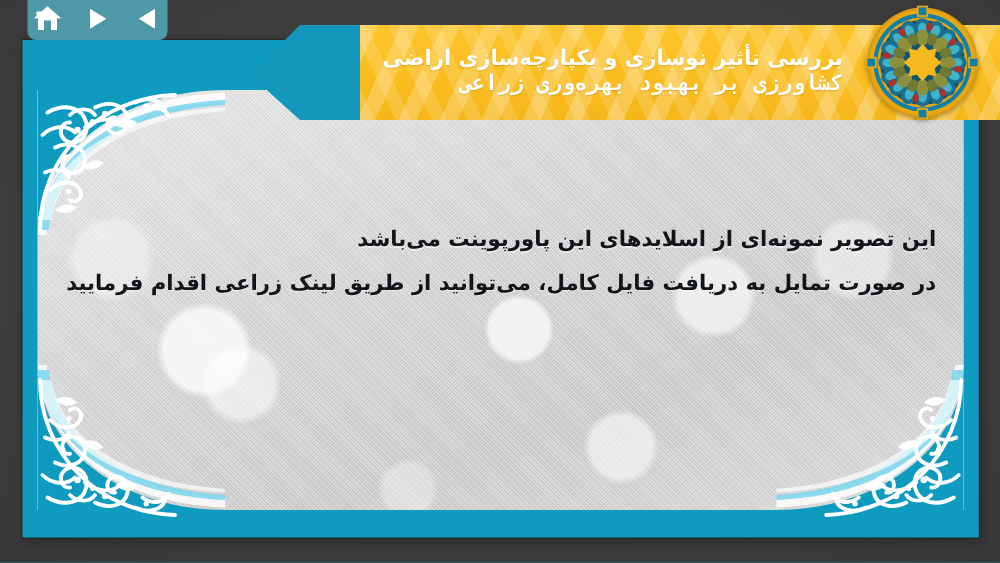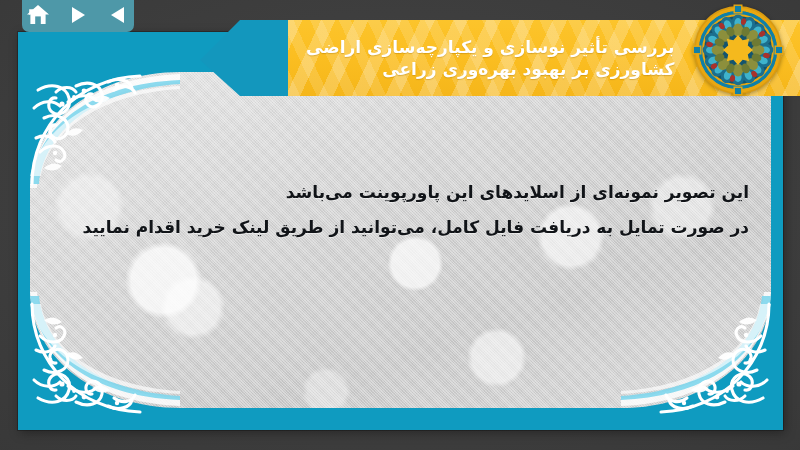--- a/index.html
+++ b/index.html
@@ -93,21 +93,21 @@
   .banner-title{
     color:#ffffff;
     font-size:17px;
     line-height:1.32;
     text-align:right;
     font-weight:700;
     direction:rtl;
     text-shadow:0 1px 1px rgba(160,110,0,.35);
     letter-spacing:0;
   }
-  .banner-title .l2{display:block;}
+  .banner-title .l2{display:block;font-family:Liberation Mono, monospace;}
 
   
   .medallion{
     position:absolute;right:16px;top:4px;
     width:92px;height:92px;z-index:35;
     pointer-events:none;
   }
   .medallion svg{display:block;filter:drop-shadow(0 1px 2px rgba(0,0,0,.35));}
 
   
@@ -184,21 +184,21 @@
         <svg viewBox="0 0 150 118" preserveAspectRatio="none">
           <path d="M0 118 L0 0 L150 0 C70 0 0 48 0 118 Z" fill="#0f9bc0"></path>
           <path d="M0 116 C6 52 58 6 150 2 L150 10 C62 15 12 58 7 116 Z" fill="#ffffff" opacity=".82"></path>
           <path d="M0 112 C8 54 60 12 150 8 L150 12 C64 17 14 60 9 112 Z" fill="#7fd6ec" opacity=".9"></path>
           <path d="M0 104 C12 56 62 18 150 14 L150 17 C66 22 18 62 11 104 Z" fill="#ffffff" opacity=".65"></path>
         </svg>
       </div>
 
       <div class="body-text">
         <p>این تصویر نمونه‌ای از اسلایدهای این پاورپوینت می‌باشد</p>
-        <p>در صورت تمایل به دریافت فایل کامل، می‌توانید از طریق لینک خرید اقدام نمایید</p>
+        <p>در صورت تمایل به دریافت فایل کامل، می‌توانید از طریق لینک زراعی اقدام فرمایید</p>
       </div>
     </div>
 
     <div class="orn orn-tl">
       <svg viewBox="0 0 128 128">
         <g fill="none" stroke="#ffffff" stroke-width="3.1" stroke-linecap="round">
           <path d="M10 120 C10 62 56 14 118 12"></path>
           <path d="M16 26 C30 18 44 22 47 34 C50 46 38 54 30 48 C24 43 27 33 34 34"></path>
           <path d="M22 54 C34 48 46 54 46 64 C46 73 36 78 30 72 C26 68 28 60 34 61"></path>
           <path d="M12 44 C20 36 32 36 38 42"></path>

